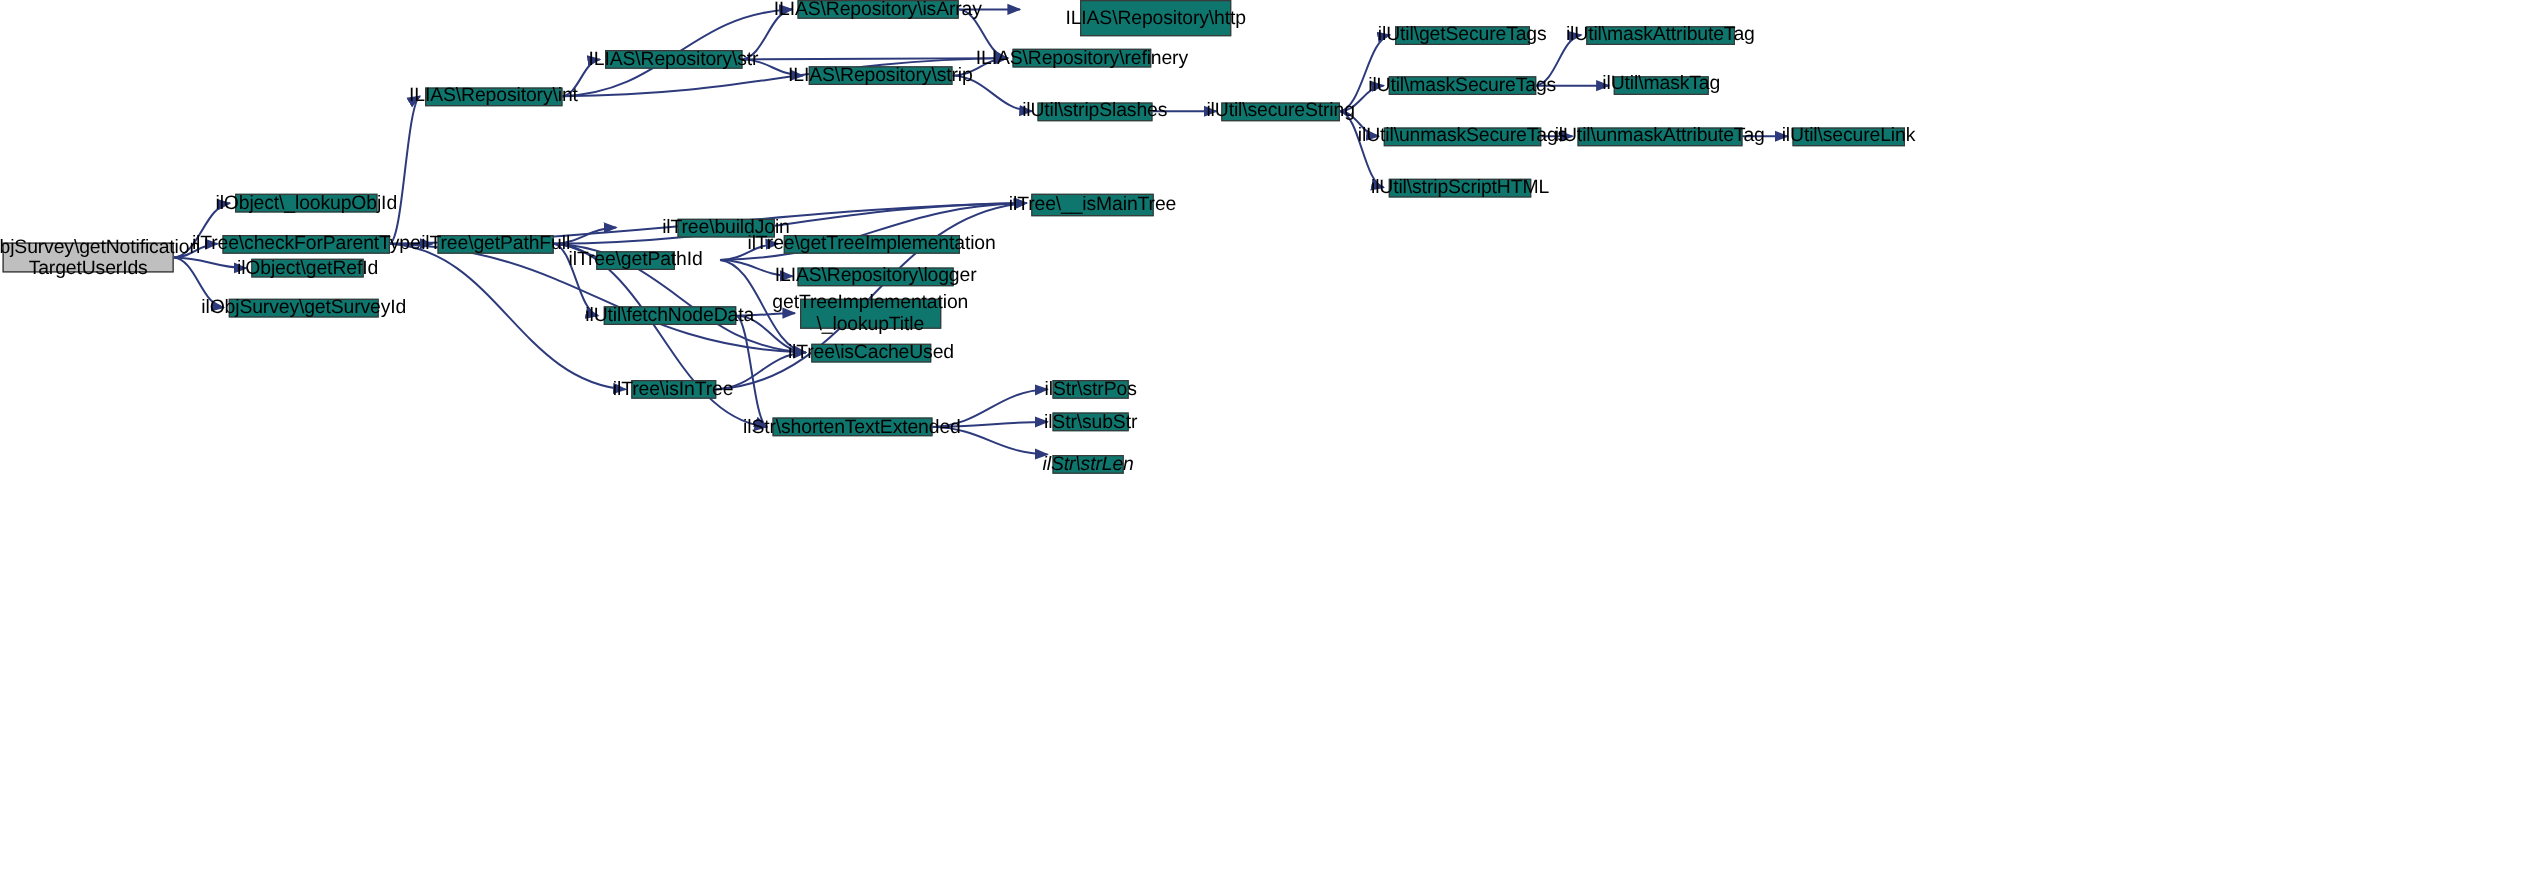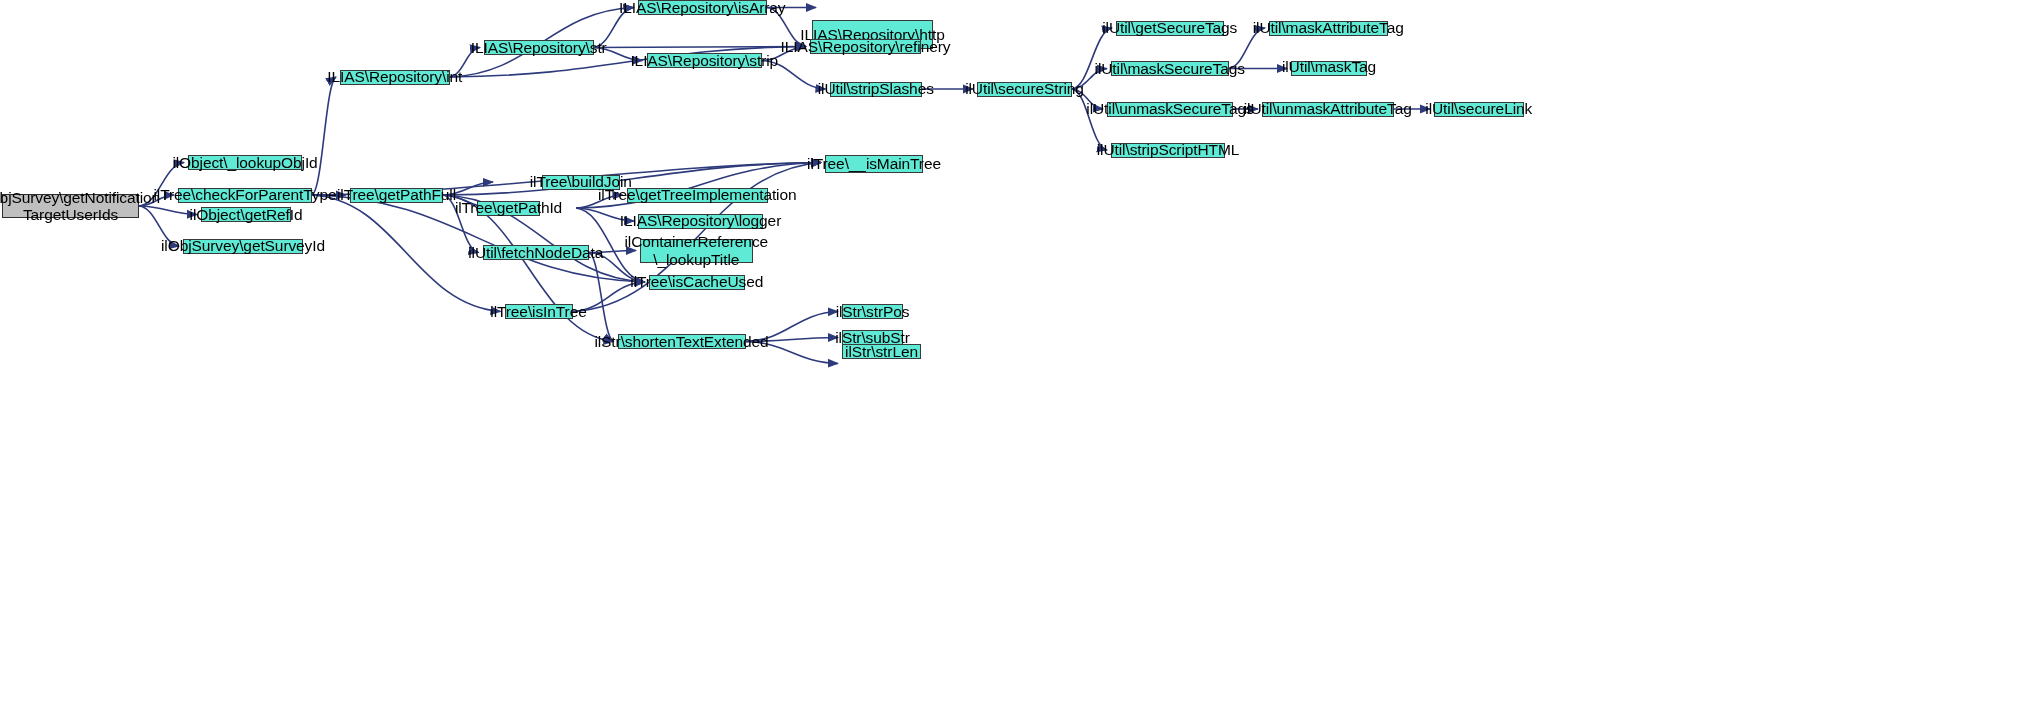--- a/index.html
+++ b/index.html
@@ -20,21 +20,21 @@
     left: 0;
     top: 0;
     width: 2023px;
     height: 712px;
     pointer-events: none;
   }
   .node {
     position: absolute;
     box-sizing: border-box;
     border: 1px solid #3a3a3a;
-    background: #5eead4;
+    background: #0f766e;
     color: #000000;
     font-size: 15.5px;
     line-height: 1.12;
     display: flex;
     align-items: center;
     justify-content: center;
     text-align: center;
     white-space: pre-line;
     letter-spacing: -0.1px;
     cursor: pointer;
@@ -112,41 +112,41 @@
       <div class="node root" style="left: 2px; top: 194px; width: 137px; height: 24px;"><span class="label">ilObjSurvey\getNotification
 TargetUserIds</span></div>
       <div class="node" style="left: 188px; top: 155px; width: 114px; height: 15px;"><span class="label">ilObject\_lookupObjId</span></div>
       <div class="node" style="left: 178px; top: 187.5px; width: 134px; height: 15px;"><span class="label">ilTree\checkForParentType</span></div>
       <div class="node" style="left: 201px; top: 207px; width: 90px; height: 15px;"><span class="label">ilObject\getRefId</span></div>
       <div class="node" style="left: 183px; top: 238.5px; width: 120px; height: 15px;"><span class="label">ilObjSurvey\getSurveyId</span></div>
       <div class="node" style="left: 340px; top: 69.5px; width: 109.5px; height: 15px;"><span class="label">ILIAS\Repository\int</span></div>
       <div class="node" style="left: 484px; top: 40px; width: 109.5px; height: 15px;"><span class="label">ILIAS\Repository\str</span></div>
       <div class="node" style="left: 646.5px; top: 53px; width: 115.5px; height: 15px;"><span class="label">ILIAS\Repository\strip</span></div>
       <div class="node" style="left: 637.5px; top: 0px; width: 129.5px; height: 15px;"><span class="label">ILIAS\Repository\isArray</span></div>
-      <div class="node" style="left: 812px; top: 0px; width: 121px; height: 29px; margin-top: 20px;"><span class="label">ILIAS\Repository\http</span></div>
+      <div class="node" style="left: 864px; top: 0px; width: 121px; height: 29px;"><span class="label">ILIAS\Repository\http</span></div>
       <div class="node" style="left: 810px; top: 39px; width: 111px; height: 15px;"><span class="label">ILIAS\Repository\refinery</span></div>
       <div class="node" style="left: 829.5px; top: 81.5px; width: 92.5px; height: 15px;"><span class="label">ilUtil\stripSlashes</span></div>
       <div class="node" style="left: 977px; top: 81.5px; width: 95px; height: 15px;"><span class="label">ilUtil\secureString</span></div>
       <div class="node" style="left: 1116px; top: 20.5px; width: 107.5px; height: 15px;"><span class="label">ilUtil\getSecureTags</span></div>
       <div class="node" style="left: 1111px; top: 61px; width: 117.5px; height: 15px;"><span class="label">ilUtil\maskSecureTags</span></div>
       <div class="node" style="left: 1107px; top: 101.5px; width: 126px; height: 15px;"><span class="label">ilUtil\unmaskSecureTags</span></div>
       <div class="node" style="left: 1111px; top: 142.5px; width: 114px; height: 15px;"><span class="label">ilUtil\stripScriptHTML</span></div>
       <div class="node" style="left: 1269px; top: 20.5px; width: 118.5px; height: 15px;"><span class="label">ilUtil\maskAttributeTag</span></div>
       <div class="node" style="left: 1291px; top: 61px; width: 76px; height: 15px; align-items: flex-end;"><span class="label">ilUtil\maskTag</span></div>
       <div class="node" style="left: 1262px; top: 101.5px; width: 131.5px; height: 15px;"><span class="label">ilUtil\unmaskAttributeTag</span></div>
       <div class="node" style="left: 1434px; top: 101.5px; width: 89.5px; height: 15px;"><span class="label">ilUtil\secureLink</span></div>
       <div class="node" style="left: 825px; top: 155px; width: 98px; height: 18px;"><span class="label">ilTree\__isMainTree</span></div>
       <div class="node" style="left: 350px; top: 187.5px; width: 93px; height: 15px;"><span class="label">ilTree\getPathFull</span></div>
       <div class="node" style="left: 497px; top: 174.5px; width: 77.5px; height: 15px; margin-left: 45px;"><span class="label">ilTree\buildJoin</span></div>
       <div class="node" style="left: 477px; top: 200.5px; width: 63px; height: 15px;"><span class="label">ilTree\getPathId</span></div>
       <div class="node" style="left: 626.5px; top: 187.5px; width: 141.5px; height: 15px;"><span class="label">ilTree\getTreeImplementation</span></div>
       <div class="node" style="left: 638px; top: 213.5px; width: 125px; height: 15px;"><span class="label">ILIAS\Repository\logger</span></div>
       <div class="node" style="left: 482.5px; top: 245px; width: 106.5px; height: 15px;"><span class="label">ilUtil\fetchNodeData</span></div>
-      <div class="node" style="left: 640px; top: 238.5px; width: 112.5px; height: 24px;"><span class="label">ilContainerReference
+      <div class="node" style="left: 640px; top: 238.5px; width: 112.5px; height: 24px;"><span class="label">getTreeImplementation
 \_lookupTitle</span></div>
       <div class="node" style="left: 648.5px; top: 274.5px; width: 96.5px; height: 15px;"><span class="label">ilTree\isCacheUsed</span></div>
       <div class="node" style="left: 504.5px; top: 304px; width: 68px; height: 15px;"><span class="label">ilTree\isInTree</span></div>
       <div class="node" style="left: 617.5px; top: 334px; width: 128px; height: 15px; text-align: right;"><span class="label">ilStr\shortenTextExtended</span></div>
       <div class="node" style="left: 842px; top: 304px; width: 61px; height: 15px;"><span class="label">ilStr\strPos</span></div>
       <div class="node" style="left: 842px; top: 330px; width: 61px; height: 15px;"><span class="label">ilStr\subStr</span></div>
-      <div class="node" style="left: 842px; top: 344px; width: 79px; height: 15px;"><span class="label">ilStr\strLen</span></div>
+      <div class="node" style="left: 842px; top: 364px; width: 57px; height: 15px; font-style: italic;"><span class="label">ilStr\strLen</span></div>
     </div>
 </div>
 
 </body></html>

